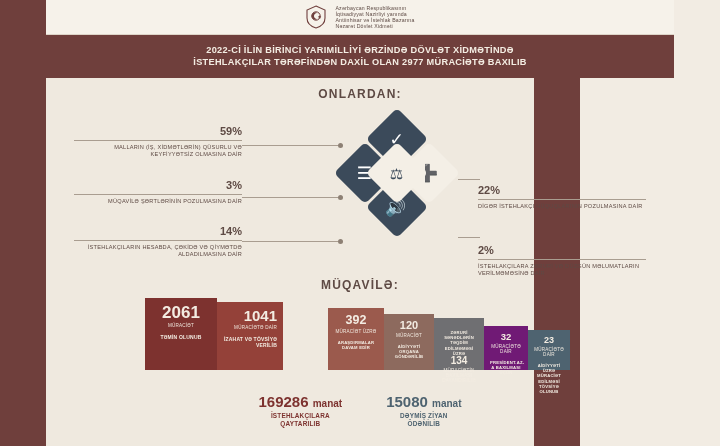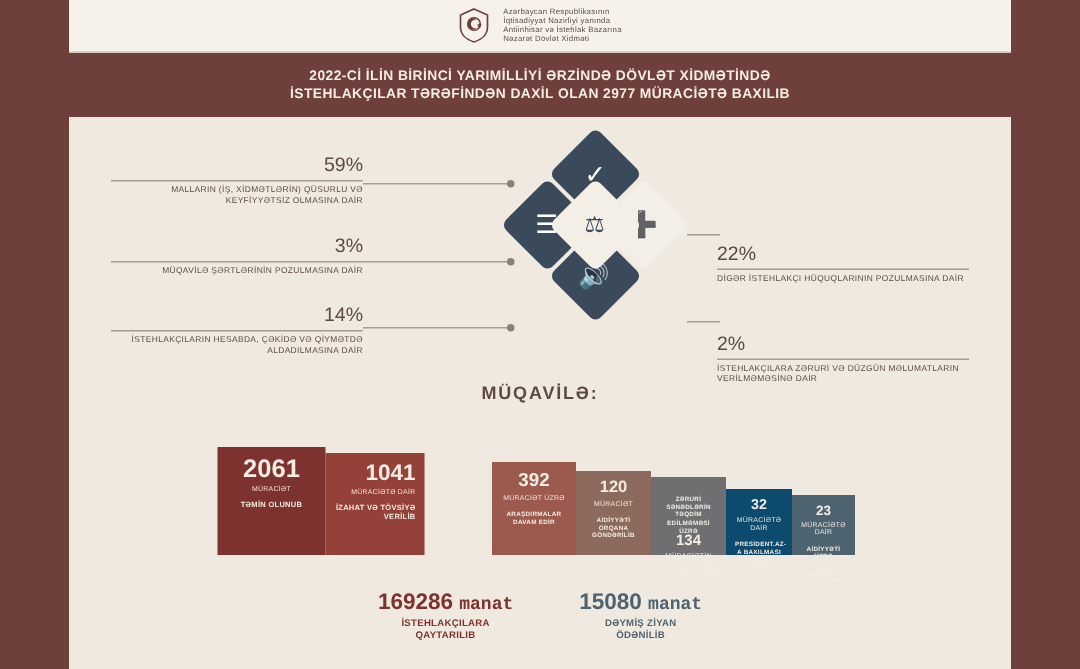--- a/index.html
+++ b/index.html
@@ -2,21 +2,21 @@
 <html><head>
 <meta charset="utf-8">
 <style>
   html,body{margin:0;padding:0;}
   body{
     width:720px;height:446px;
     background:#f2ece3;
     font-family:"Liberation Sans", sans-serif;
     overflow:hidden;
   }
-  .page{position:relative;width:720px;height:446px;background:#efe9df;}
+  .page{position:relative;width:568px;height:446px;background:#efe9df;padding-left:12px;}
   .sidebar-left{position:absolute;left:0;top:0;width:46px;height:446px;background:#6f3f3c;}
   .sidebar-right{position:absolute;right:0;top:0;width:46px;height:446px;background:#6f3f3c;}
   .content{position:absolute;left:46px;top:0;width:628px;height:446px;}
 
   
   .header{position:relative;height:34px;background:#f6f2ea;border-bottom:1px solid #ddd5c8;}
   .header-inner{display:flex;align-items:center;justify-content:center;height:34px;gap:8px;}
   .crest{width:22px;height:24px;position:relative;}
   .crest svg{display:block;}
   .org-lines{font-size:5.2px;line-height:6.2px;color:#5d4a44;letter-spacing:.2px;}
@@ -39,21 +39,21 @@
   .tile.t-top{left:38px;top:2px;}
   .tile.t-left{left:6px;top:36px;}
   .tile.t-right{left:70px;top:36px;background:#f4efe6;}
   .tile.t-right .gl{color:#3b4a5a;}
   .tile.t-bottom{left:38px;top:70px;}
   .tile.t-mid{left:38px;top:36px;background:#f4efe6;}
   .tile.t-mid .gl{color:#3b4a5a;font-size:15px;}
 
   
   .co{position:absolute;width:168px;}
-  .co .pct{font-weight:normal;font-size:13px;color:#5e4a44;}
+  .co .pct{font-weight:bold;font-size:11px;color:#5e4a44;}
   .co .txt{font-size:5.6px;line-height:7.4px;color:#5e4a44;text-transform:uppercase;letter-spacing:.25px;}
   .co.right{text-align:left;margin-top:23px;}
   .co.left{text-align:right;}
   .rule{height:1px;background:#a99d90;margin:3px 0 3px;}
 
   .co1{left:28px;top:24px;}
   .co2{left:28px;top:78px;}
   .co3{left:28px;top:124px;}
   .co4{left:432px;top:60px;}
   .co5{left:432px;top:120px;}
@@ -72,30 +72,30 @@
   .b1{background:#7d322f;width:72px;height:72px;}
   .b1 .num{font-size:17px;}
   .b2{background:#944139;width:66px;height:68px;text-align:right;}
   .b2 .num{font-size:15px;}
   .b3{background:#9b5a4d;width:56px;height:62px;margin-left:45px;}
   .b3 .num{font-size:12.5px;}
   .b4{background:#8d6a5e;width:50px;height:56px;}
   .b4 .num{font-size:11px;}
   .b5{background:#6f6f72;width:50px;height:52px;}
   .b5 .num{font-size:10px;}
-  .b6{background:#0c4a6e;width:44px;height:44px;}
+  .b6{background:#701a75;width:44px;height:44px;}
   .b6 .num{font-size:9.5px;}
   .b7{background:#4e6370;width:42px;height:40px;margin-top:37px;}
   .b7 .num{font-size:9px;}
   .bar .lab.sm{font-size:4.2px;line-height:5.2px;}
 
   .money{position:absolute;left:46px;bottom:18px;width:628px;display:flex;justify-content:center;gap:44px;}
   .m{display:flex;flex-direction:column;align-items:center;}
   .m .mnum{font-size:15px;font-weight:bold;}
-  .m .mnum .cur{font-size:12px;font-weight:bold;font-family:Liberation Mono, monospace;}
+  .m .mnum .cur{font-size:10px;font-weight:bold;}
   .m .mlab{font-size:6.4px;font-weight:bold;line-height:8px;text-align:center;letter-spacing:.2px;margin-top:2px;}
   .m1 .mnum,.m1 .mlab{color:#7d322f;}
   .m2 .mnum,.m2 .mlab{color:#4e6370;}
 </style>
 </head>
 <body>
 
 <div class="page">
   <div class="sidebar-left"></div>
   <div class="sidebar-right"></div>
@@ -119,20 +119,21 @@
           <div>Nəzarət Dövlət Xidməti</div>
         </div>
       </div>
     </div>
 
     <div class="titleband">
       <div class="t1">2022-Cİ İLİN BİRİNCİ YARIMİLLİYİ ƏRZİNDƏ DÖVLƏT XİDMƏTİNDƏ</div>
       <div class="t1">İSTEHLAKÇILAR TƏRƏFİNDƏN DAXİL OLAN 2977 MÜRACİƏTƏ BAXILIB</div>
     </div>
 
+    <div class="onlardan">ONLARDAN:</div>
 
     <div class="diagram">
 
       <div class="cluster">
         <div class="tile t-top">
             <span class="gl">✓</span>
           </div>
         <div class="tile t-left">
             <span class="gl">☰</span>
           </div>

